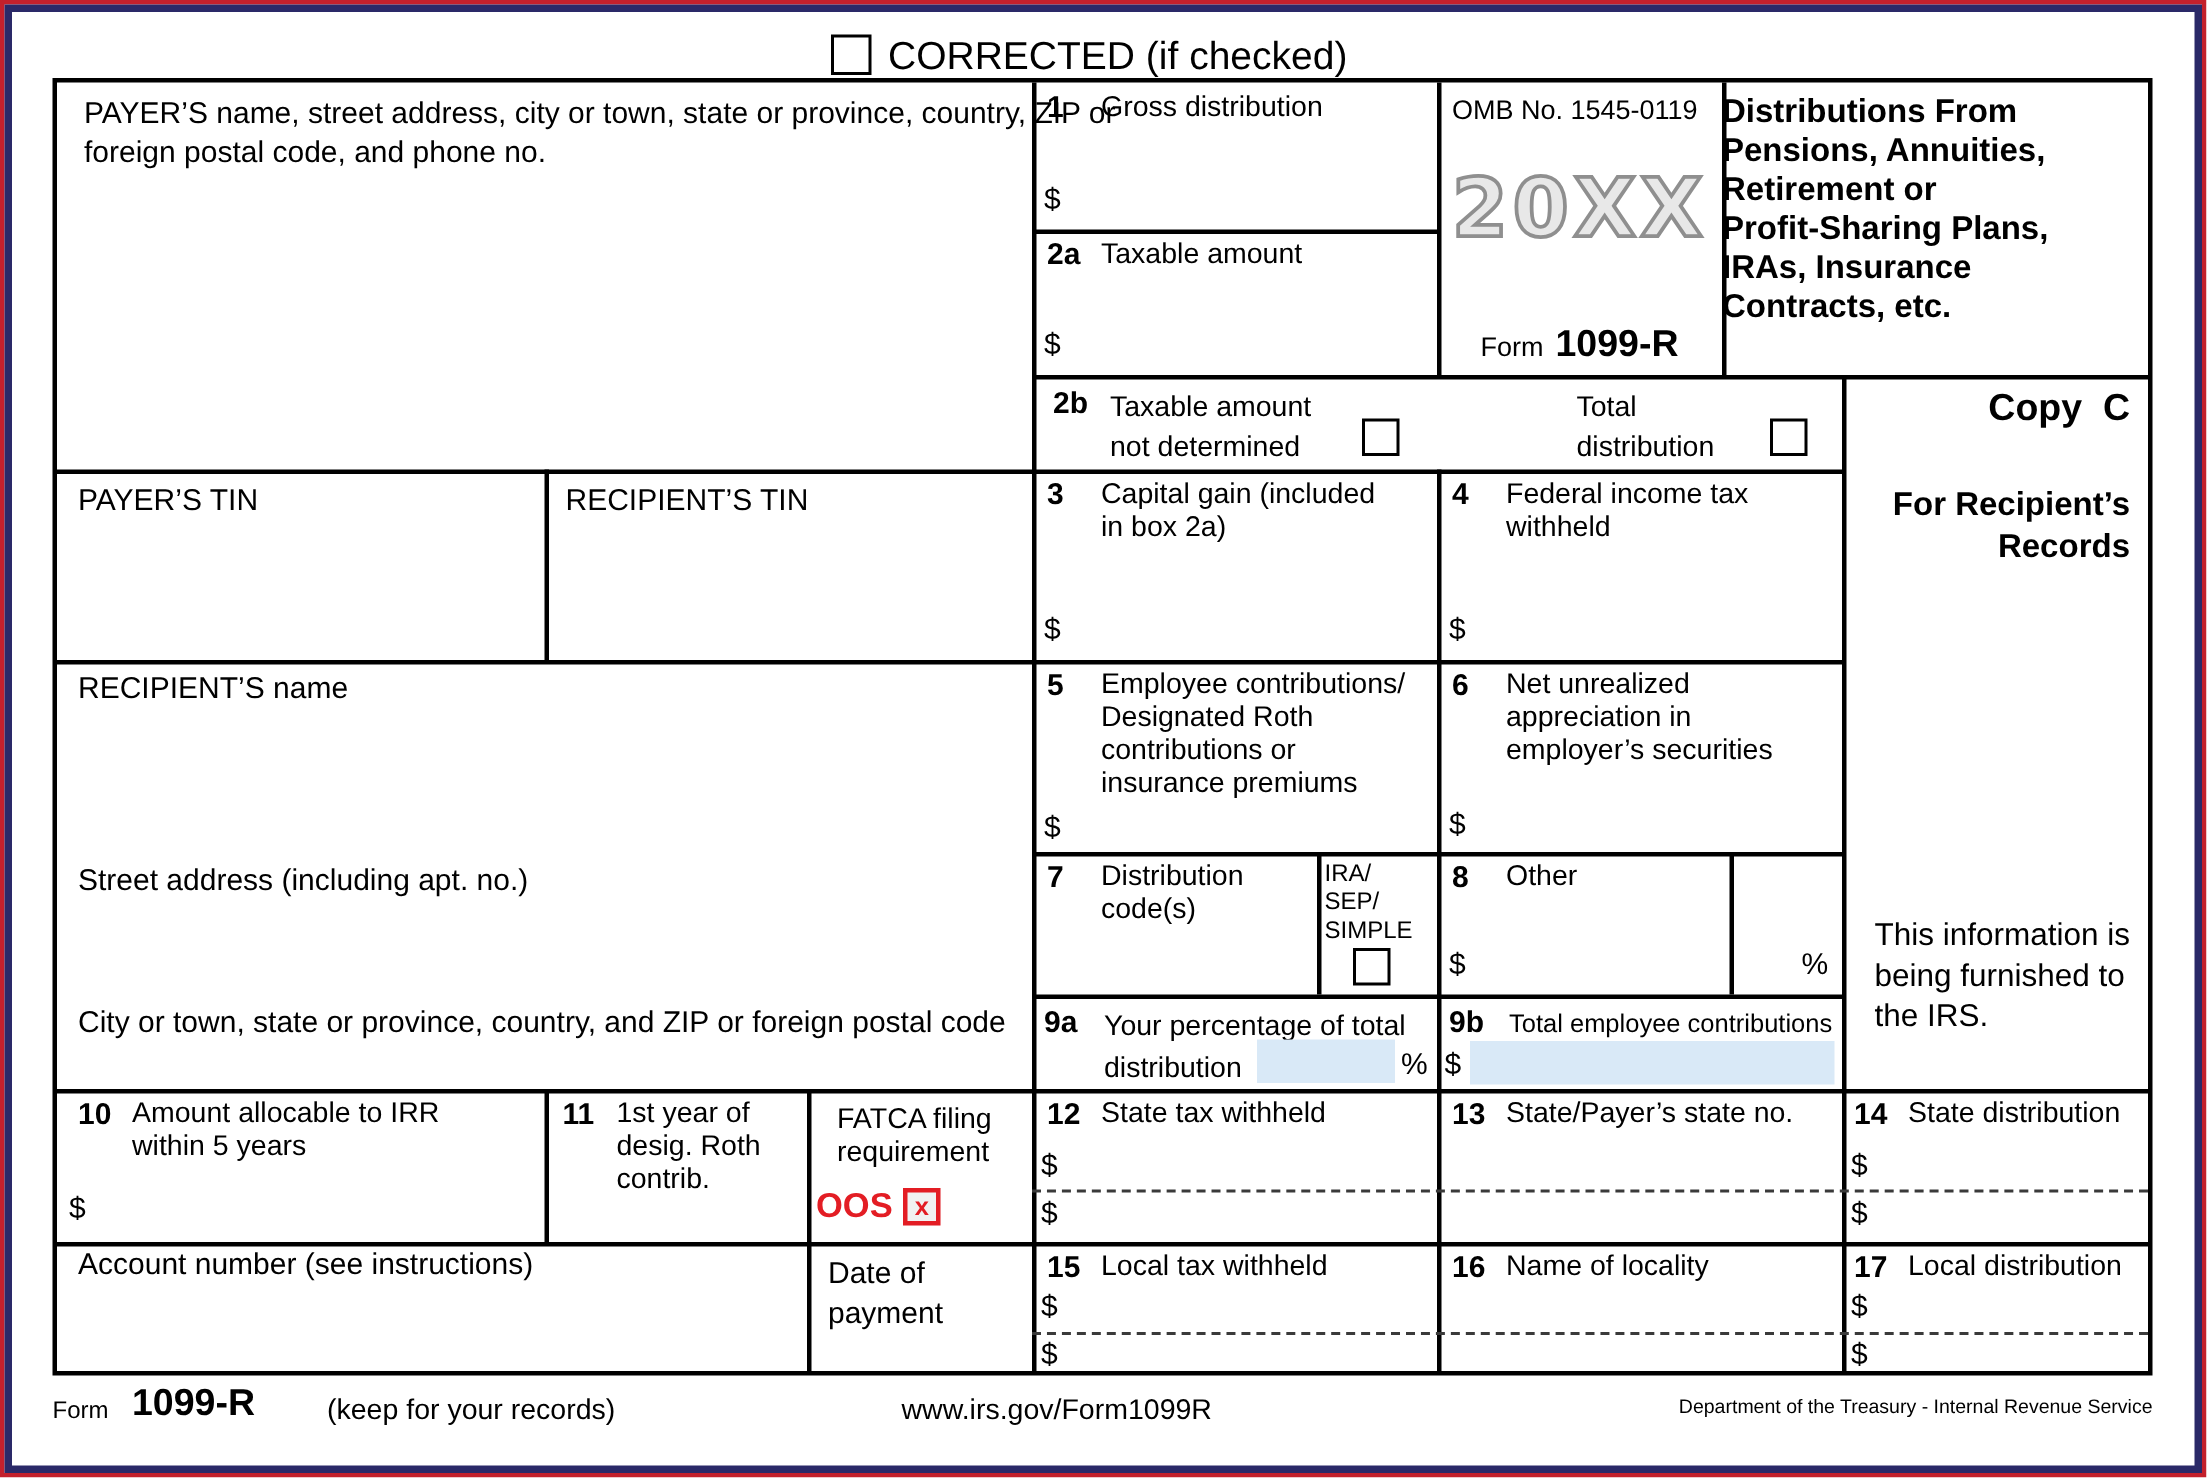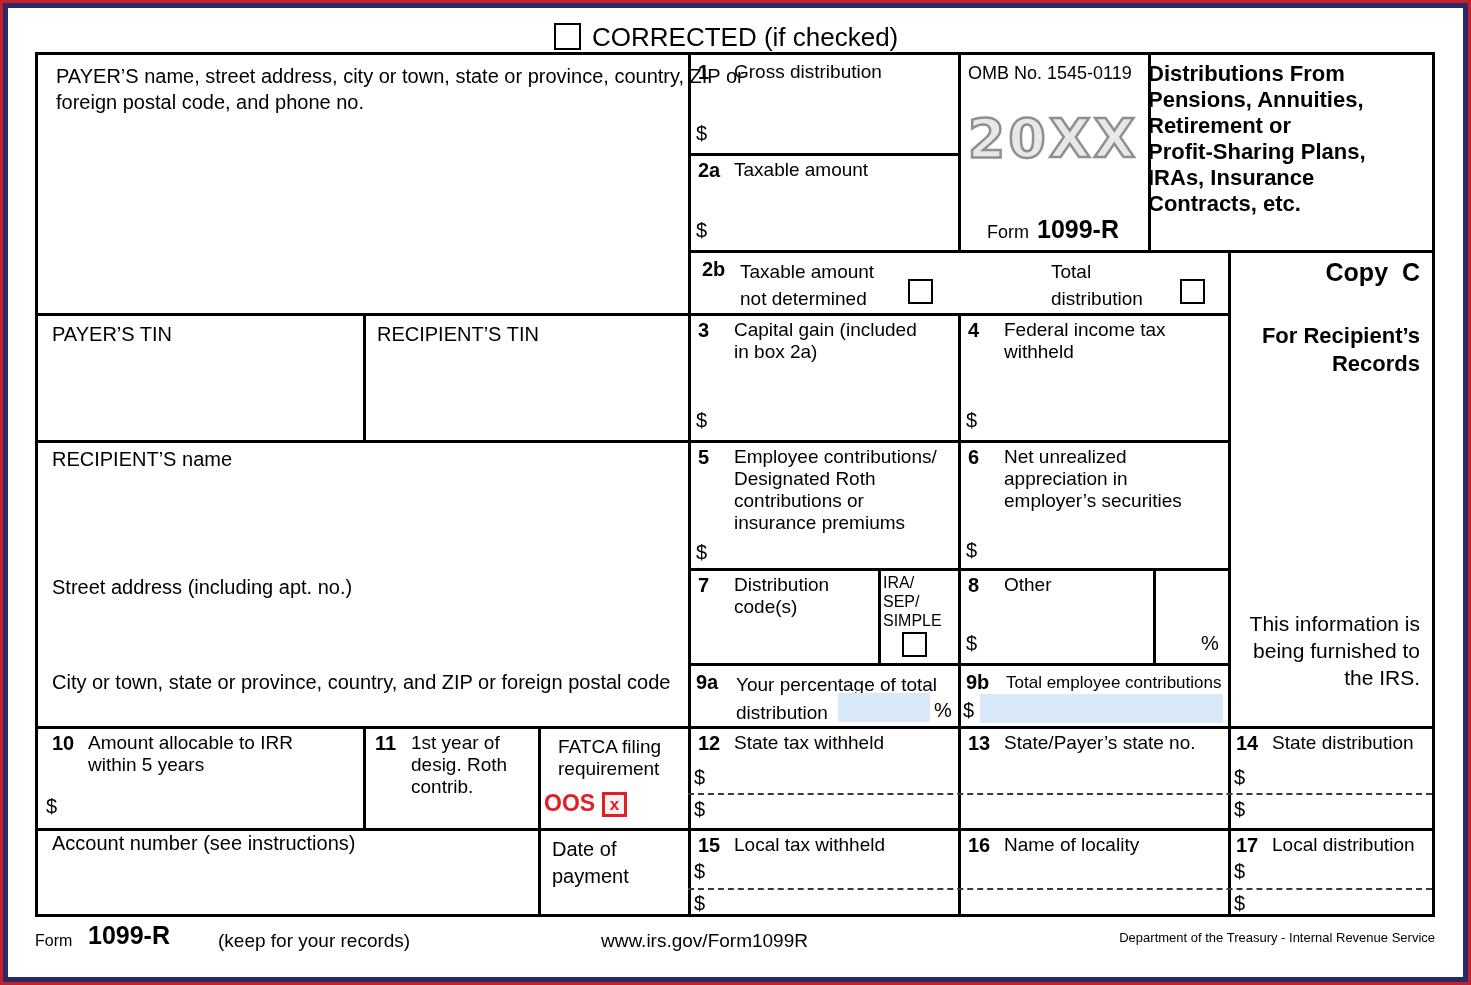--- a/index.html
+++ b/index.html
@@ -20,21 +20,21 @@
   .dl { position:absolute; font-size:20px; }
   .cbx { position:absolute; width:25px; height:25px; border:2.5px solid #000; background:#fff; }
   .blue { position:absolute; background:var(--field_blue,#d9e9f7); }
   .toplabel { padding:8px 14px; font-size:20px; line-height:26px; }
   .year { position:absolute; left:0; right:0; top:52px; text-align:center; font-size:54px; font-weight:bold;
           letter-spacing:3px; color:#e8e8e8; -webkit-text-stroke:2.5px #8f8f8f; font-family:"DejaVu Sans",sans-serif; }
   .title-right { position:absolute; inset:0; padding:6px 10px 0 0; text-align:left;
           font-weight:bold; font-size:22px; line-height:26px; }
   .copyc { position:absolute; right:12px; top:8px; font-weight:bold; font-size:25px; white-space:pre; }
   .copyfor { position:absolute; right:12px; top:48px; font-weight:bold; font-size:22px; line-height:28px; text-align:right;margin-top:24px; }
-  .furnished { position:absolute; right:12px; top:360px; font-size:21px; line-height:27px; text-align:right; }
+  .furnished { position:absolute; right:12px; top:360px; font-size:21px; line-height:27px; }
   .omb { position:absolute; left:10px; top:8px; font-size:18px; }
   .formline { position:absolute; left:0; right:0; bottom:6px; display:flex; justify-content:center; align-items:baseline; gap:8px; }
   .fw { font-size:18px; }
   .fn { font-size:25px; font-weight:bold; }
   .oos { position:absolute; left:6px; top:64px; font-weight:bold; font-size:23px; color:var(--accent_red,#e31d24); }
   .redcb { position:absolute; left:64px; top:66px; width:25px; height:25px; border:3px solid var(--accent_red,#e31d24);
            background:#f1f1f1; color:var(--accent_red,#e31d24); font-weight:bold; font-size:17px;
            text-align:center; line-height:20px; }
   .corrected-text { position:absolute; left:592px; top:22px; font-size:26px; }
   .corrected-cb { position:absolute; left:554px; top:23px; width:27px; height:27px; border:2.5px solid #000; background:#fff; }

